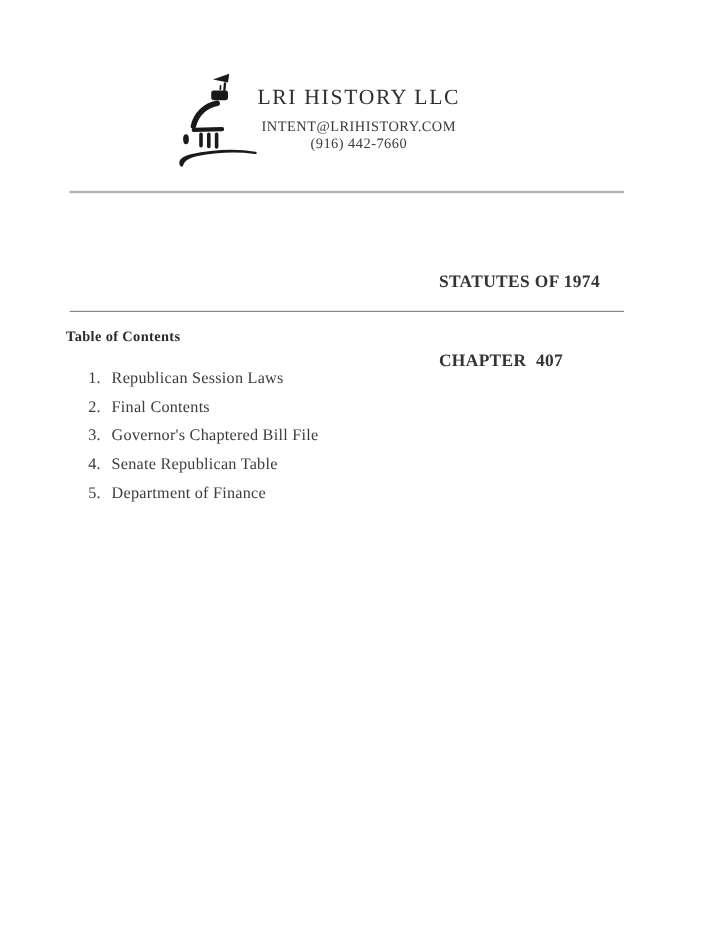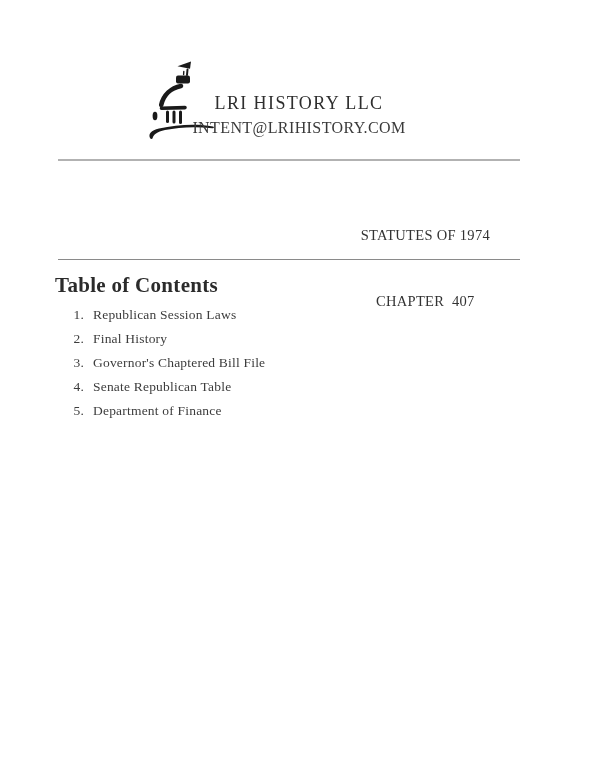--- a/index.html
+++ b/index.html
@@ -24,30 +24,29 @@
     width: 70px;
     height: 80px;
   }
   .header-text {
     position: absolute;
     left: 299px;
     top: 71px;
     transform: translateX(-50%);
     text-align: center;
     white-space: nowrap;
-    margin-top: 22px;
   }
   .company-name {
     font-size: 18px;
     letter-spacing: 1.4px;
     color: #2e2e2e;
     margin-bottom: 7px;
   }
   .contact-line {
-    font-size: 16px;
+    font-size: 12px;
     letter-spacing: 0.4px;
     color: #3a3a3a;
     line-height: 13.5px;
   }
 
   
   .rule-1 {
     position: absolute;
     left: 58px;
     top: 159px;
@@ -60,38 +59,38 @@
     left: 58px;
     top: 259px;
     width: 462px;
     height: 1.4px;
     background: #8a8a8a;
   }
 
   
   .reference {
     position: absolute;
-    right: 110px;
+    right: 100px;
     top: 180px;
-    text-align: center;
-    font-weight: normal;
+    text-align: left;
+    font-weight: bold;
     font-size: 14.5px;
     line-height: 22px;
     color: #333333;
     letter-spacing: 0.3px;
     white-space: pre;
   }
 
   
   .toc-heading {
     position: absolute;
     left: 55px;
     top: 273px;
     font-weight: bold;
-    font-size: 21px;
+    font-size: 12px;
     letter-spacing: 0.3px;
     color: #2b2b2b;
   }
   .toc-list {
     position: absolute;
     left: 70px;
     top: 308px;
   }
   .toc-item {
     display: flex;
@@ -141,41 +140,42 @@
         <path d="M20.5,52 L20.5,61.5" stroke-width="3"></path>
         <path d="M27,52 L27,62" stroke-width="3"></path>
         <path d="M33.5,52 L33.5,62.5" stroke-width="3"></path>
       </g>
     </svg>
   </div>
 
   <div class="header-text">
     <div class="company-name">LRI HISTORY LLC</div>
     <div class="contact-line">INTENT@LRIHISTORY.COM</div>
+    <div class="contact-line">(916) 442-7660</div>
   </div>
 
   <div class="rule-1"></div>
 
   <div class="reference">
     <div>STATUTES OF 1974</div>
     <div>CHAPTER  407</div>
   </div>
 
   <div class="rule-2"></div>
 
   <div class="toc-heading">Table of Contents</div>
 
   <div class="toc-list">
     <div class="toc-item">
       <span class="toc-number">1.</span>
       <span class="toc-label">Republican Session Laws</span>
     </div>
     <div class="toc-item">
       <span class="toc-number">2.</span>
-      <span class="toc-label">Final History</span>
+      <span class="toc-label">Final Contents</span>
     </div>
     <div class="toc-item">
       <span class="toc-number">3.</span>
       <span class="toc-label">Governor's Chaptered Bill File</span>
     </div>
     <div class="toc-item">
       <span class="toc-number">4.</span>
       <span class="toc-label">Senate Republican Table</span>
     </div>
     <div class="toc-item">

